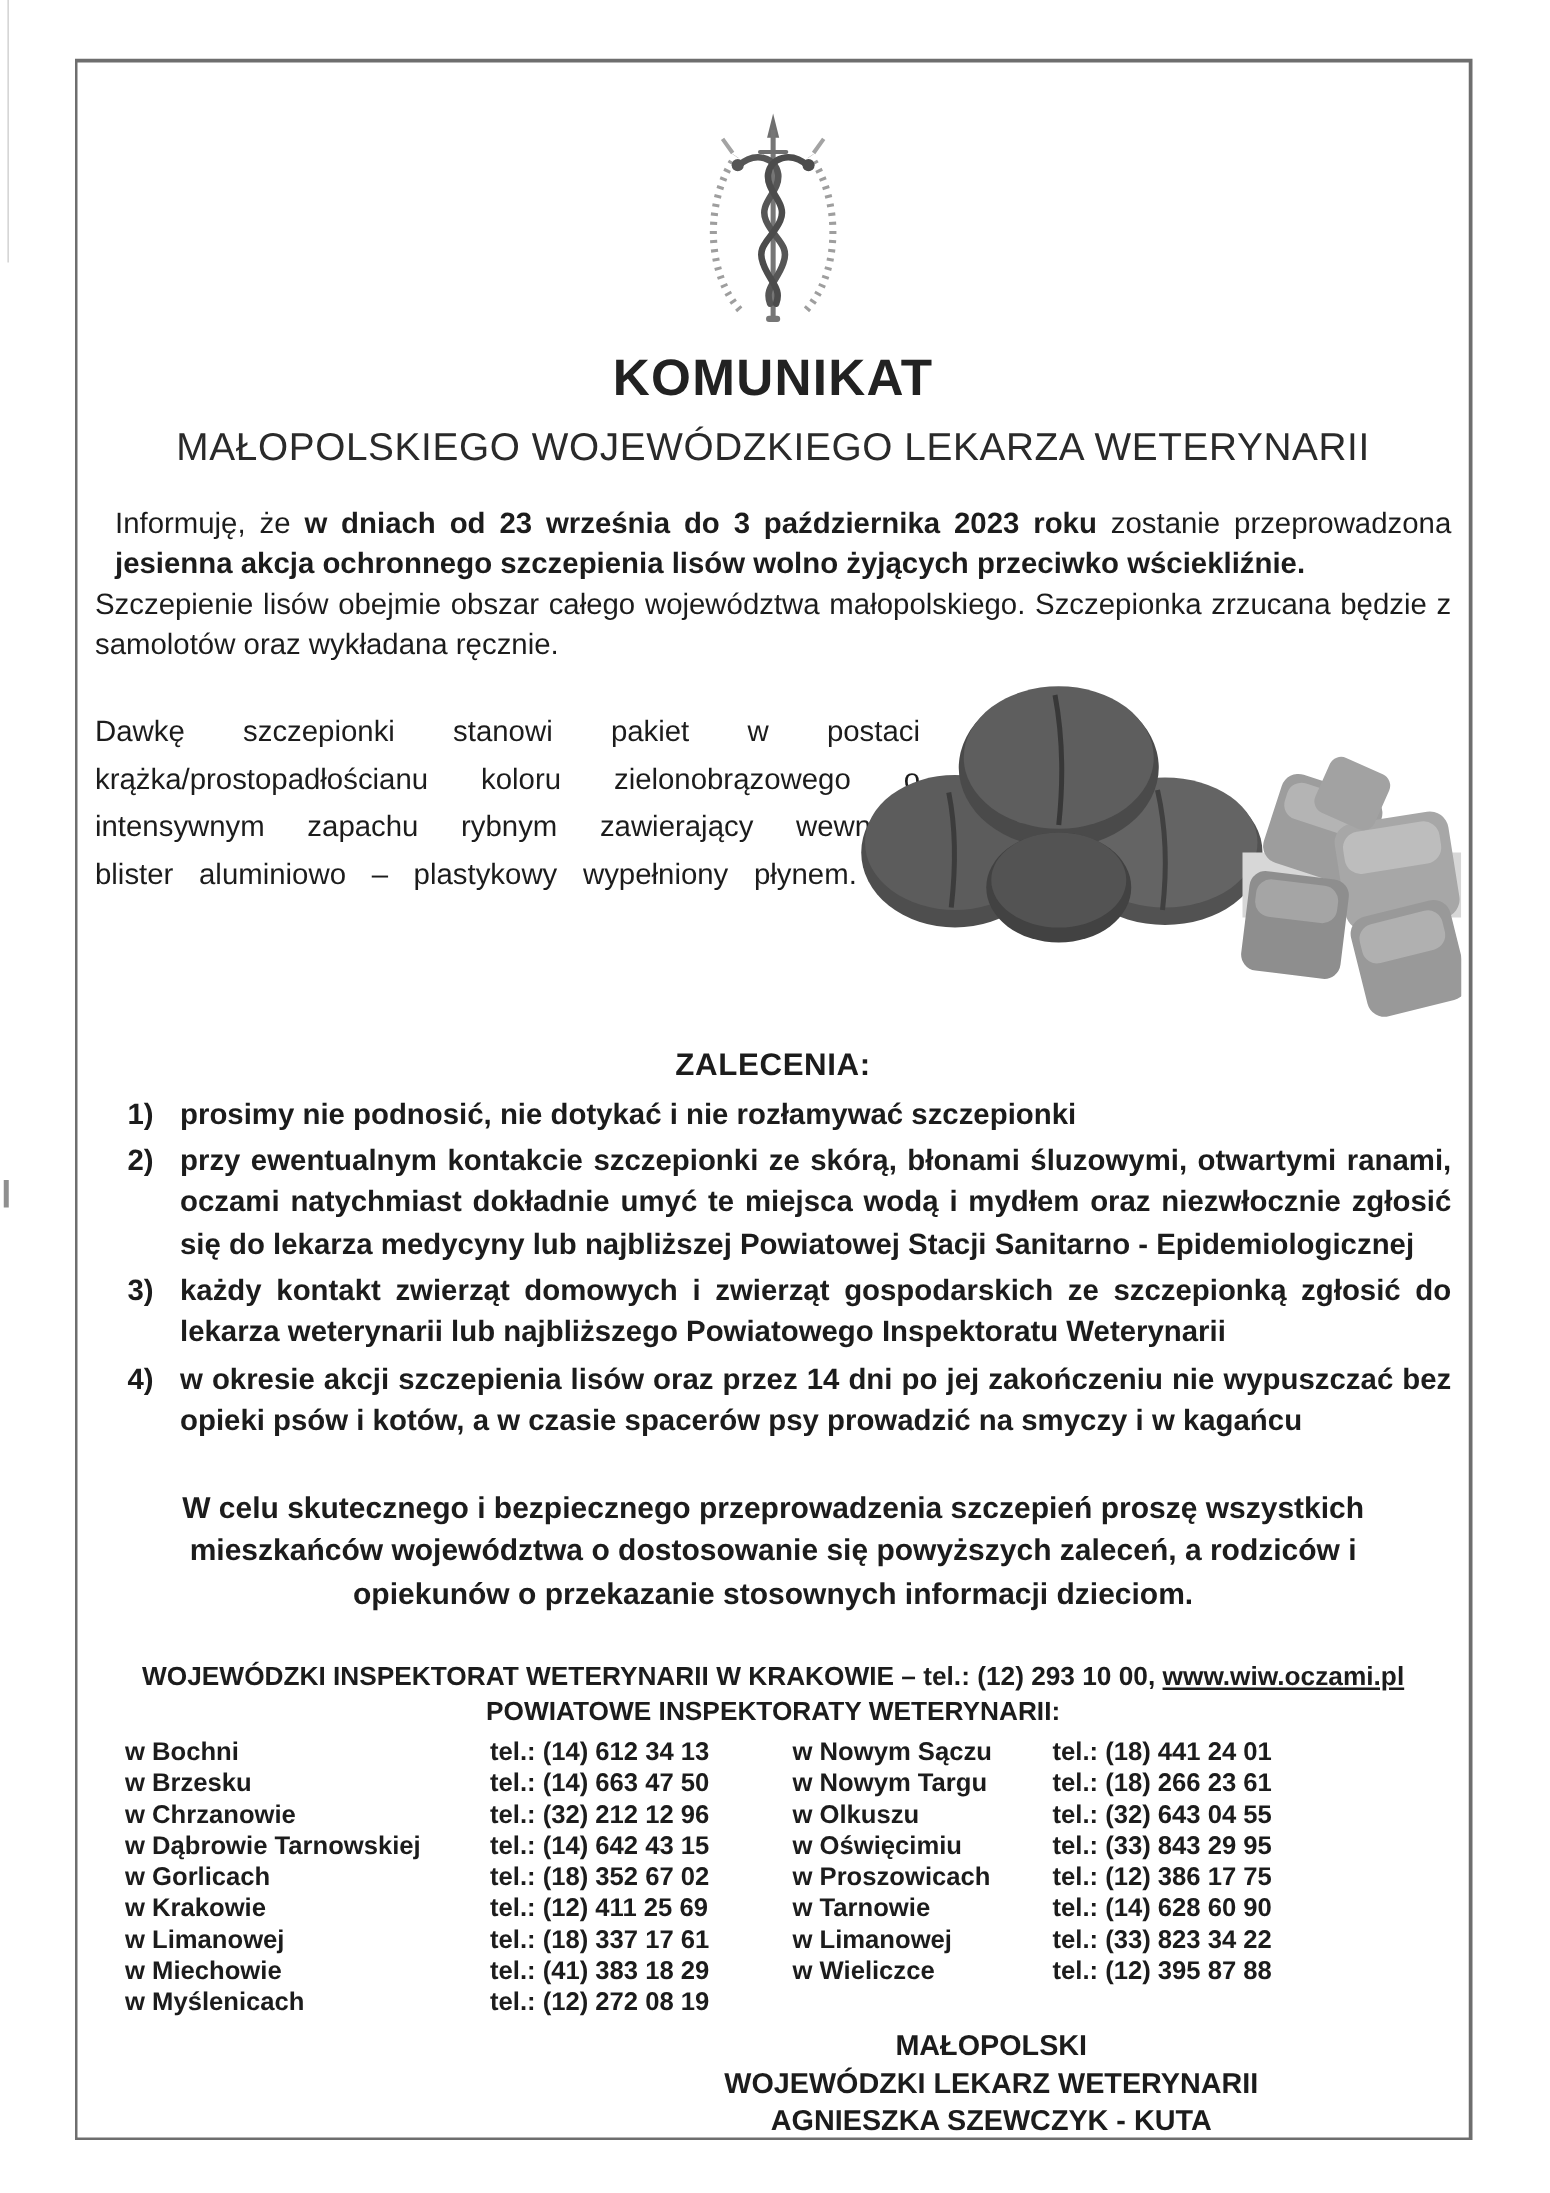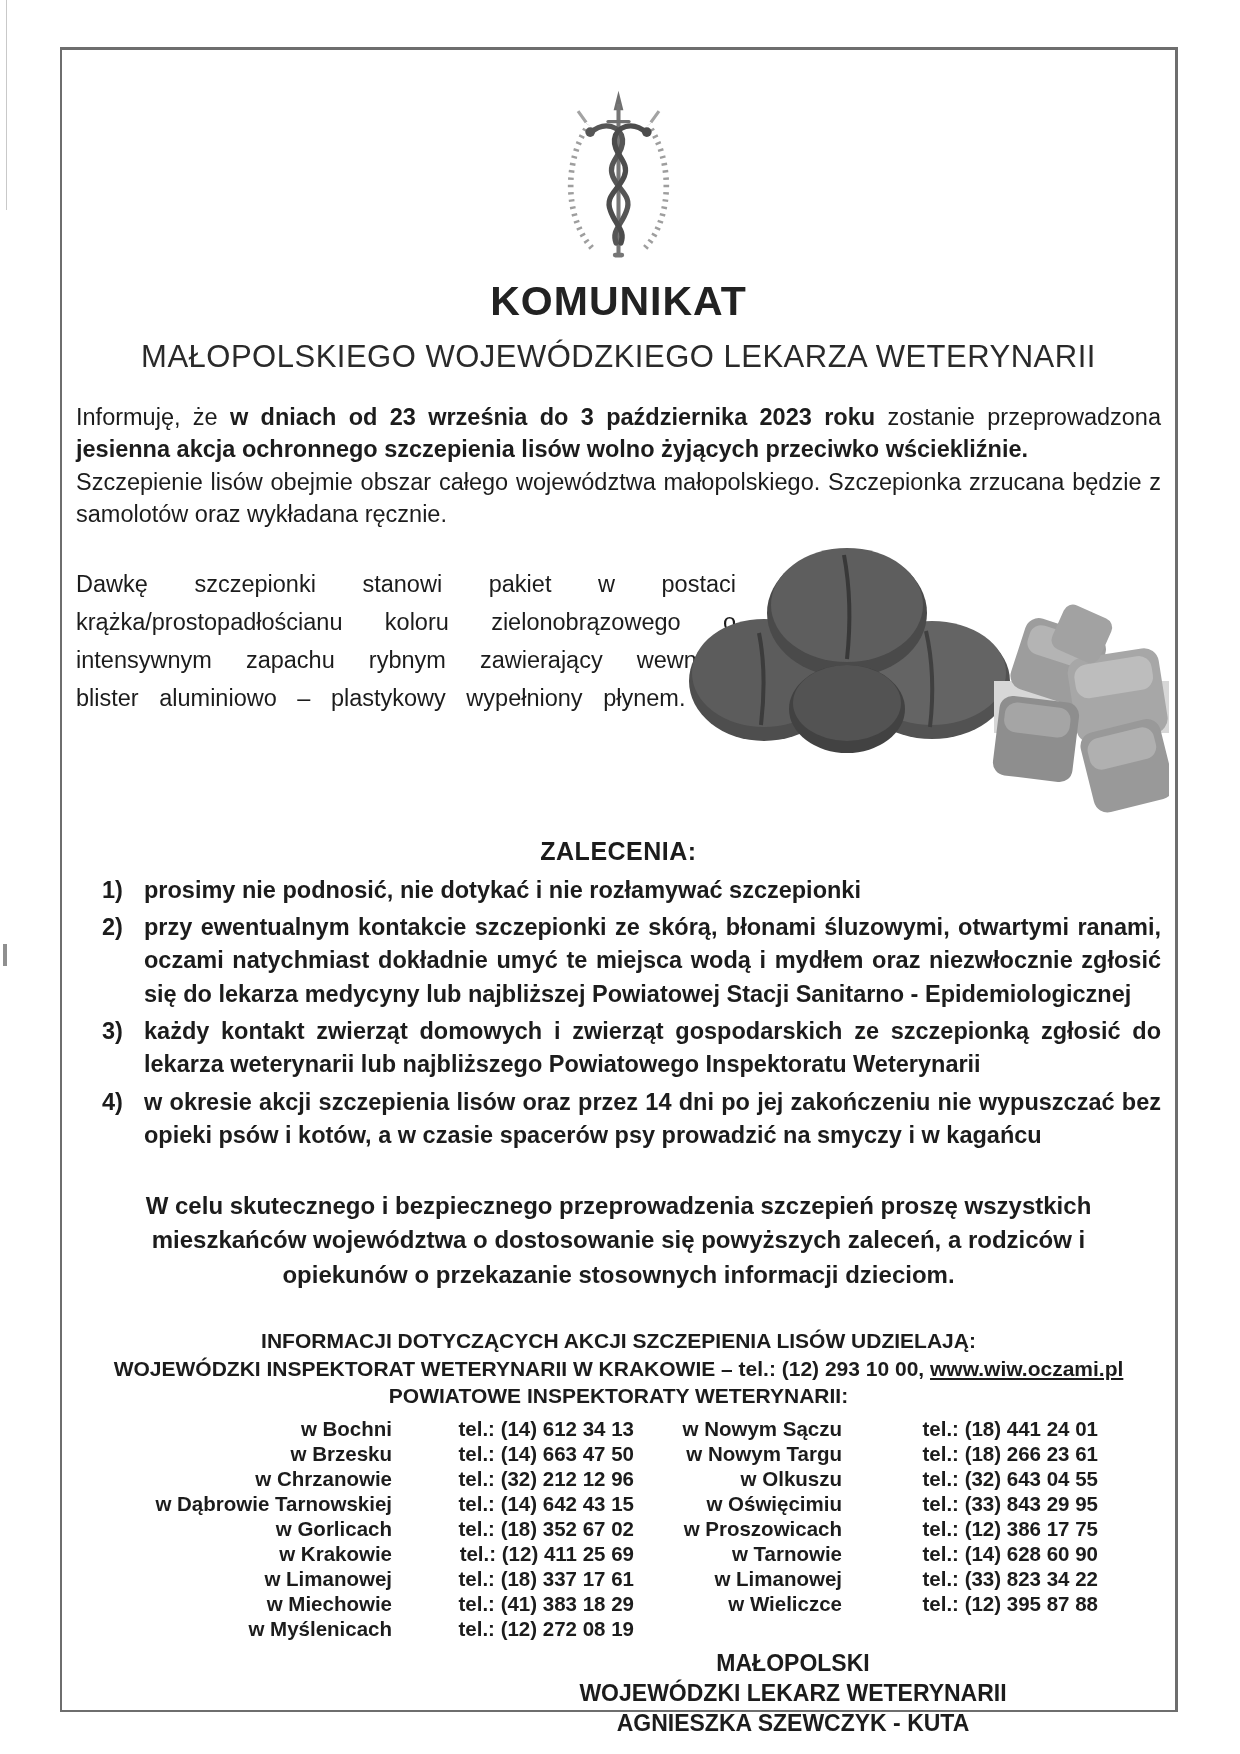--- a/index.html
+++ b/index.html
@@ -33,21 +33,21 @@
     text-align: center; font-weight: bold;
     font-size: 41px; letter-spacing: 1px;
     margin-top: 10px; color: #222;
   }
   .subtitle {
     text-align: center; font-weight: normal;
     font-size: 31px; letter-spacing: 0.5px;
     margin-top: 14px; color: #2a2a2a;
   }
   .body-text { font-size: 23.5px; line-height: 1.38; text-align: justify; }
-  .intro { margin-top: 26px; }
+  .intro { margin-top: 26px; margin-left: 16px; }
   .b { font-weight: bold; }
 
   .dose-section { position: relative; margin-top: 34px; min-height: 270px; }
   .dose-text {
     width: 660px; text-align: justify; font-size: 23.5px; line-height: 1.62;
     word-spacing: 14px;
   }
   .bait-photo {
     position: absolute; top: -52px; right: -8px; width: 505px; height: 300px;
   }
@@ -68,21 +68,21 @@
 
   .contacts { margin-top: 34px; text-align: center; }
   .contacts-line { font-weight: bold; font-size: 21px; line-height: 1.32; }
   .www-link { color: #1c1c1c; text-decoration: underline; }
 
   .phone-grid {
     display: grid;
     grid-template-columns: 292px 242px 208px 256px;
     margin: 6px 0 0 24px;
     font-weight: bold; font-size: 20.5px; line-height: 1.22;
-    text-align: right;
+    text-align: left;
   }
   .phone-grid span { white-space: nowrap; }
 
   .signature {
     width: 560px; margin: 8px 88px 0 auto;
     text-align: center; font-weight: bold; font-size: 23px; line-height: 1.3;
   }
 </style>
 </head>
 <body>
@@ -180,21 +180,20 @@
     </div>
     <div class="rec-item">
       <span class="rec-num">4)</span>
       <span class="rec-text">w okresie akcji szczepienia lisów oraz przez 14 dni po jej zakończeniu nie wypuszczać bez opieki psów i kotów, a w czasie spacerów psy prowadzić na smyczy i w kagańcu</span>
     </div>
   </div>
 
   <p class="appeal">W celu skutecznego i bezpiecznego przeprowadzenia szczepień proszę wszystkich mieszkańców województwa o dostosowanie się powyższych zaleceń, a rodziców i opiekunów o przekazanie stosownych informacji dzieciom.</p>
 
   <div class="contacts">
-    <div class="contacts-line">INFORMACJI DOTYCZĄCYCH AKCJI SZCZEPIENIA LISÓW UDZIELAJĄ:</div>
     <div class="contacts-line"><span>WOJEWÓDZKI INSPEKTORAT WETERYNARII W KRAKOWIE – tel.: (12) 293 10 00, </span><a href="#" class="www-link">www.wiw.oczami.pl</a></div>
     <div class="contacts-line">POWIATOWE INSPEKTORATY WETERYNARII:</div>
 
     <div class="phone-grid">
       <span>w Bochni</span>
         <span>tel.: (14) 612 34 13</span>
         <span>w Nowym Sączu</span>
         <span>tel.: (18) 441 24 01</span>
       <span>w Brzesku</span>
         <span>tel.: (14) 663 47 50</span>

